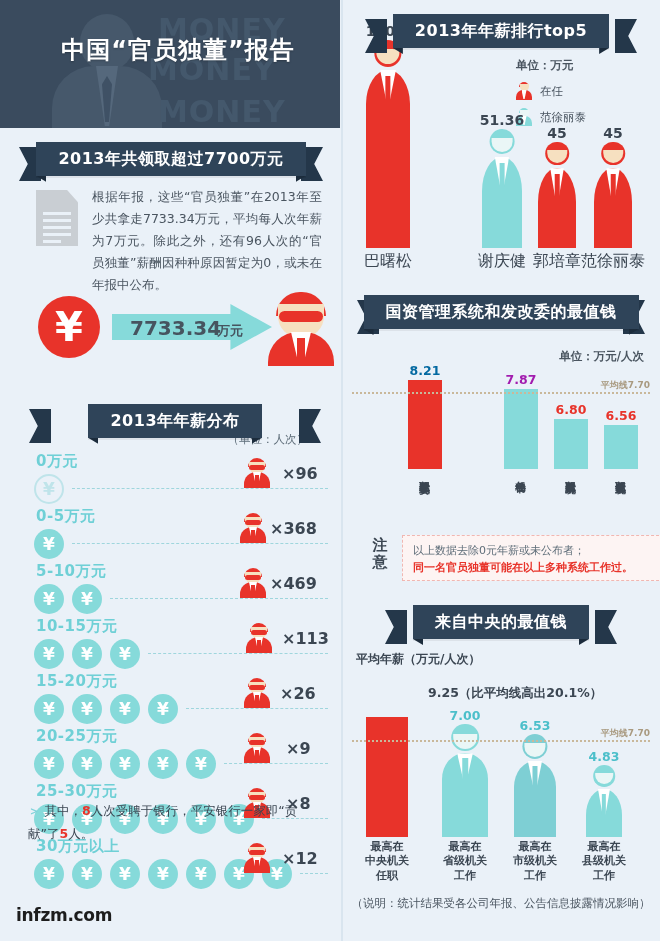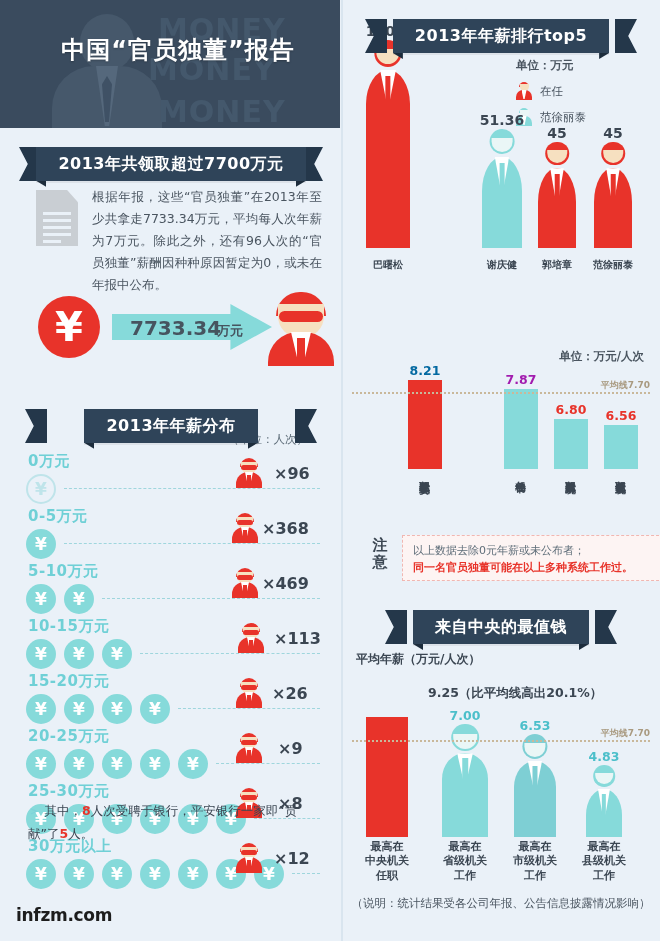--- a/index.html
+++ b/index.html
@@ -63,21 +63,21 @@
   }
 
   
   .col-left { position:absolute; left:0; top:128px; width:342px; height:813px; }
   .col-right { position:absolute; left:342px; top:0; width:318px; height:941px; }
   .divider { position:absolute; left:341px; top:0; width:2px; height:941px; background:#d9e5ef; }
 
   
   .ribbon {
     position:relative; height:44px; margin:0 auto;
-    display:flex; align-items:center; justify-content:center;
+    display:flex; align-items:flex-start; justify-content:center;
   }
   .ribbon .band {
     position:relative; height:34px; background:#2f4459;
     display:flex; align-items:center; justify-content:center;
     padding:0 22px; z-index:2;
     box-shadow: 0 2px 0 rgba(0,0,0,0.06);
   }
   .ribbon .band span {
     color:#fff; font-size:16px; font-weight:bold; letter-spacing:0.5px;
     white-space:nowrap;
@@ -126,21 +126,21 @@
   }
   .person-red { position:absolute; left:238px; top:2px; width:66px; height:72px; }
   .person-red .hair { position:absolute; left:8px; top:0; width:50px; height:24px; background:#e8332a; border-radius:25px 25px 0 0;}
   .person-red .face { position:absolute; left:10px; top:12px; width:46px; height:34px; background:#f6e0c0; border-radius:0 0 22px 22px;}
   .person-red .glass { position:absolute; left:11px; top:19px; width:44px; height:11px; background:#e8332a; border-radius:6px;}
   .person-red .body { position:absolute; left:0; top:40px; width:66px; height:34px; background:#e8332a; border-radius:30px 30px 0 0;}
   .person-red .shirt { position:absolute; left:23px; top:40px; width:20px; height:32px; background:#fff; clip-path: polygon(0 0, 100% 0, 62% 100%, 38% 100%);}
   .person-red .tie { position:absolute; left:29px; top:46px; width:8px; height:28px; background:#e8332a;}
 
   
-  .sec2 { position:relative; margin-top:24px; }
+  .sec2 { position:relative; margin-top:24px;margin-left:8px; }
   .unit-label { position:absolute; right:34px; top:28px; font-size:11.5px; color:#5d6c78; }
   .dist { position:absolute; left:0; top:48px; width:342px; }
   .dist-row { position:relative; height:55px; }
   .dist-row .band-label {
     position:absolute; left:28px; top:0; font-size:15px; font-weight:bold; color:#6fd0d6;
     letter-spacing:0.5px;
   }
   .dist-row .coins { position:absolute; left:26px; top:22px; display:flex; gap:8px; }
   .coin {
     width:30px; height:30px; border-radius:50%; background:#86dada;
@@ -191,21 +191,21 @@
 
   
   .top5 { position:relative; height:210px; margin-top:6px; }
   .p-bar { position:absolute; bottom:26px; }
   .p-bar .pv { position:absolute; left:50%; transform:translateX(-50%); font-size:14px; font-weight:bold; color:#3b4652; white-space:nowrap;}
   .p-bar .ph { position:absolute; left:50%; transform:translateX(-50%); border-radius:50%;}
   .p-bar .pb { position:absolute; left:0; bottom:0; width:100%; border-radius:50% 50% 0 0 / 34px 34px 0 0; }
   .p-bar .pshirt { position:absolute; left:50%; transform:translateX(-50%); background:#fff; }
   .p-bar .ptie { position:absolute; left:50%; transform:translateX(-50%); }
   .p-bar .pname { position:absolute; bottom:-24px; left:50%; transform:translateX(-50%);
-     font-size:10px; font-weight:bold; color:#3b4652; white-space:nowrap; }
+     font-size:16px; font-weight:normal; color:#3b4652; white-space:nowrap; }
 
   
   .bchart { position:relative; }
   .bbar { position:absolute; bottom:0; }
   .bbar .bv { position:absolute; left:50%; transform:translateX(-50%); font-size:12.5px; font-weight:bold; white-space:nowrap;}
   .bbar .brect { position:absolute; left:0; bottom:0; width:100%; }
   .bbar .blab { position:absolute; left:50%; transform:translateX(-50%);
       font-size:10.5px; font-weight:bold; color:#3b4652; line-height:1.15;
       writing-mode: vertical-rl; text-orientation: upright; white-space:nowrap;
       display:flex; gap:1px; }
@@ -534,20 +534,29 @@
             </div>
             <div class="pb" style="height:79.70149253731344px;background:#e8332a"></div>
             <div class="pshirt" style="bottom:49.70149253731344px;width:13.68px;height:30px;clip-path:polygon(0 0,100% 0,62% 100%,38% 100%)"></div>
             <div class="ptie" style="bottom:49.70149253731344px;width:4.56px;height:24px;background:#e8332a"></div>
             <div class="pname">范徐丽泰</div>
           </div>
         </div>
     </div>
 
     <div class="rsec" style="height:310px;">
+      <div class="ribbon" style="width:256px;">
+        <div class="tail l"></div>
+          <div class="tail r"></div>
+        <div class="band">
+            <span>国资管理系统和发改委的最值钱</span>
+          <div class="fold l"></div>
+            <div class="fold r"></div>
+        </div>
+      </div>
       <div style="position:absolute; right:16px; top:54px; font-size:11.5px; font-weight:bold; color:#4a5560;">单位：万元/人次</div>
       <div class="bchart" id="system-chart" style="position:absolute; left:0; top:64px; width:318px; height:110px;">
           <div class="bbar" style="left: 66px; width: 34px; height: 88.9183px;">
             <div class="bv" style="top:-17px;color:#0369a1">8.21</div>
             <div class="brect" style="height:88.9182879377432px;background:#e8332a"></div>
             <div class="blab" style="top:92.9182879377432px">
               <span>曾任职</span>
               <span>发改委系统</span>
             </div>
           </div>

